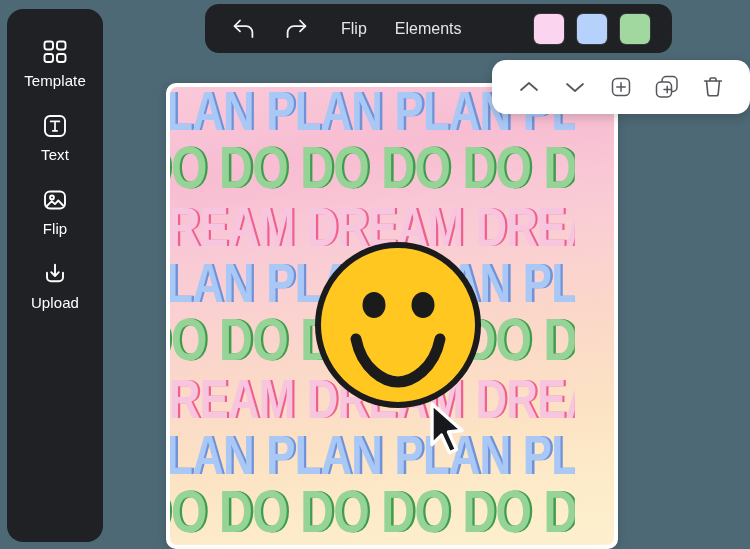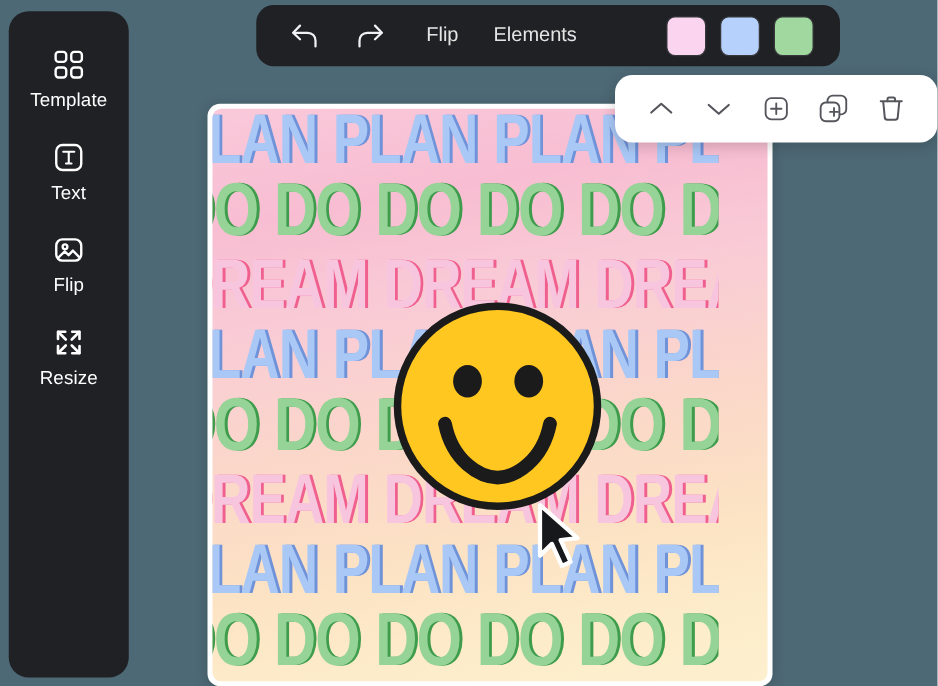--- a/index.html
+++ b/index.html
@@ -127,31 +127,31 @@
       <svg width="26" height="26" viewBox="0 0 26 26" fill="none" stroke="#fff" stroke-width="1.9">
         <rect x="3" y="4.5" width="20" height="17" rx="5"></rect>
         <circle cx="10" cy="10.4" r="1.9"></circle>
         <path d="M4.6 19.2l5.2-5.1 3.1 3 3.4-3.6 4.9 5" stroke-linecap="round" stroke-linejoin="round"></path>
       </svg>
     </span>
     <span class="side-label">Flip</span>
   </div>
 
 
-
-
-  <div class="side-item">
-    <span class="side-icon">
-      <svg width="26" height="26" viewBox="0 0 26 26" fill="none" stroke="#fff" stroke-width="2.1" stroke-linecap="round" stroke-linejoin="round">
-        <path d="M10.2 4.4H4.4v5.8M15.8 4.4h5.8v5.8M10.2 21.6H4.4v-5.8M15.8 21.6h5.8v-5.8"></path>
-        <path d="M4.6 4.6l6 6M21.4 4.6l-6 6M4.6 21.4l6-6M21.4 21.4l-6-6"></path>
-      </svg>
-    </span>
-    <span class="side-label">Resize</span>
-  </div>
+  <div class="side-item">
+    <span class="side-icon">
+      <svg width="26" height="26" viewBox="0 0 26 26" fill="none" stroke="#fff" stroke-width="1.9" stroke-linecap="round" stroke-linejoin="round">
+        <path d="M13 3.6v11.2M9.2 11.2L13 15l3.8-3.8"></path>
+        <path d="M5 11.8v4.4a4 4 0 0 0 4 4h8a4 4 0 0 0 4-4v-4.4"></path>
+      </svg>
+    </span>
+    <span class="side-label">Upload</span>
+  </div>
+
+
 
 </div>
 
 <div id="topbar">
 
   <span class="tb-icon">
     <svg width="30" height="28" viewBox="0 0 30 28" fill="none" stroke="#f0f1f3" stroke-width="1.8" stroke-linecap="round" stroke-linejoin="round">
       <path d="M11 5.5L5.5 11.2 11 16.4"></path>
       <path d="M5.8 11.2h11.4c3.6 0 6.2 2.8 6.2 6.3v4.6"></path>
     </svg>

